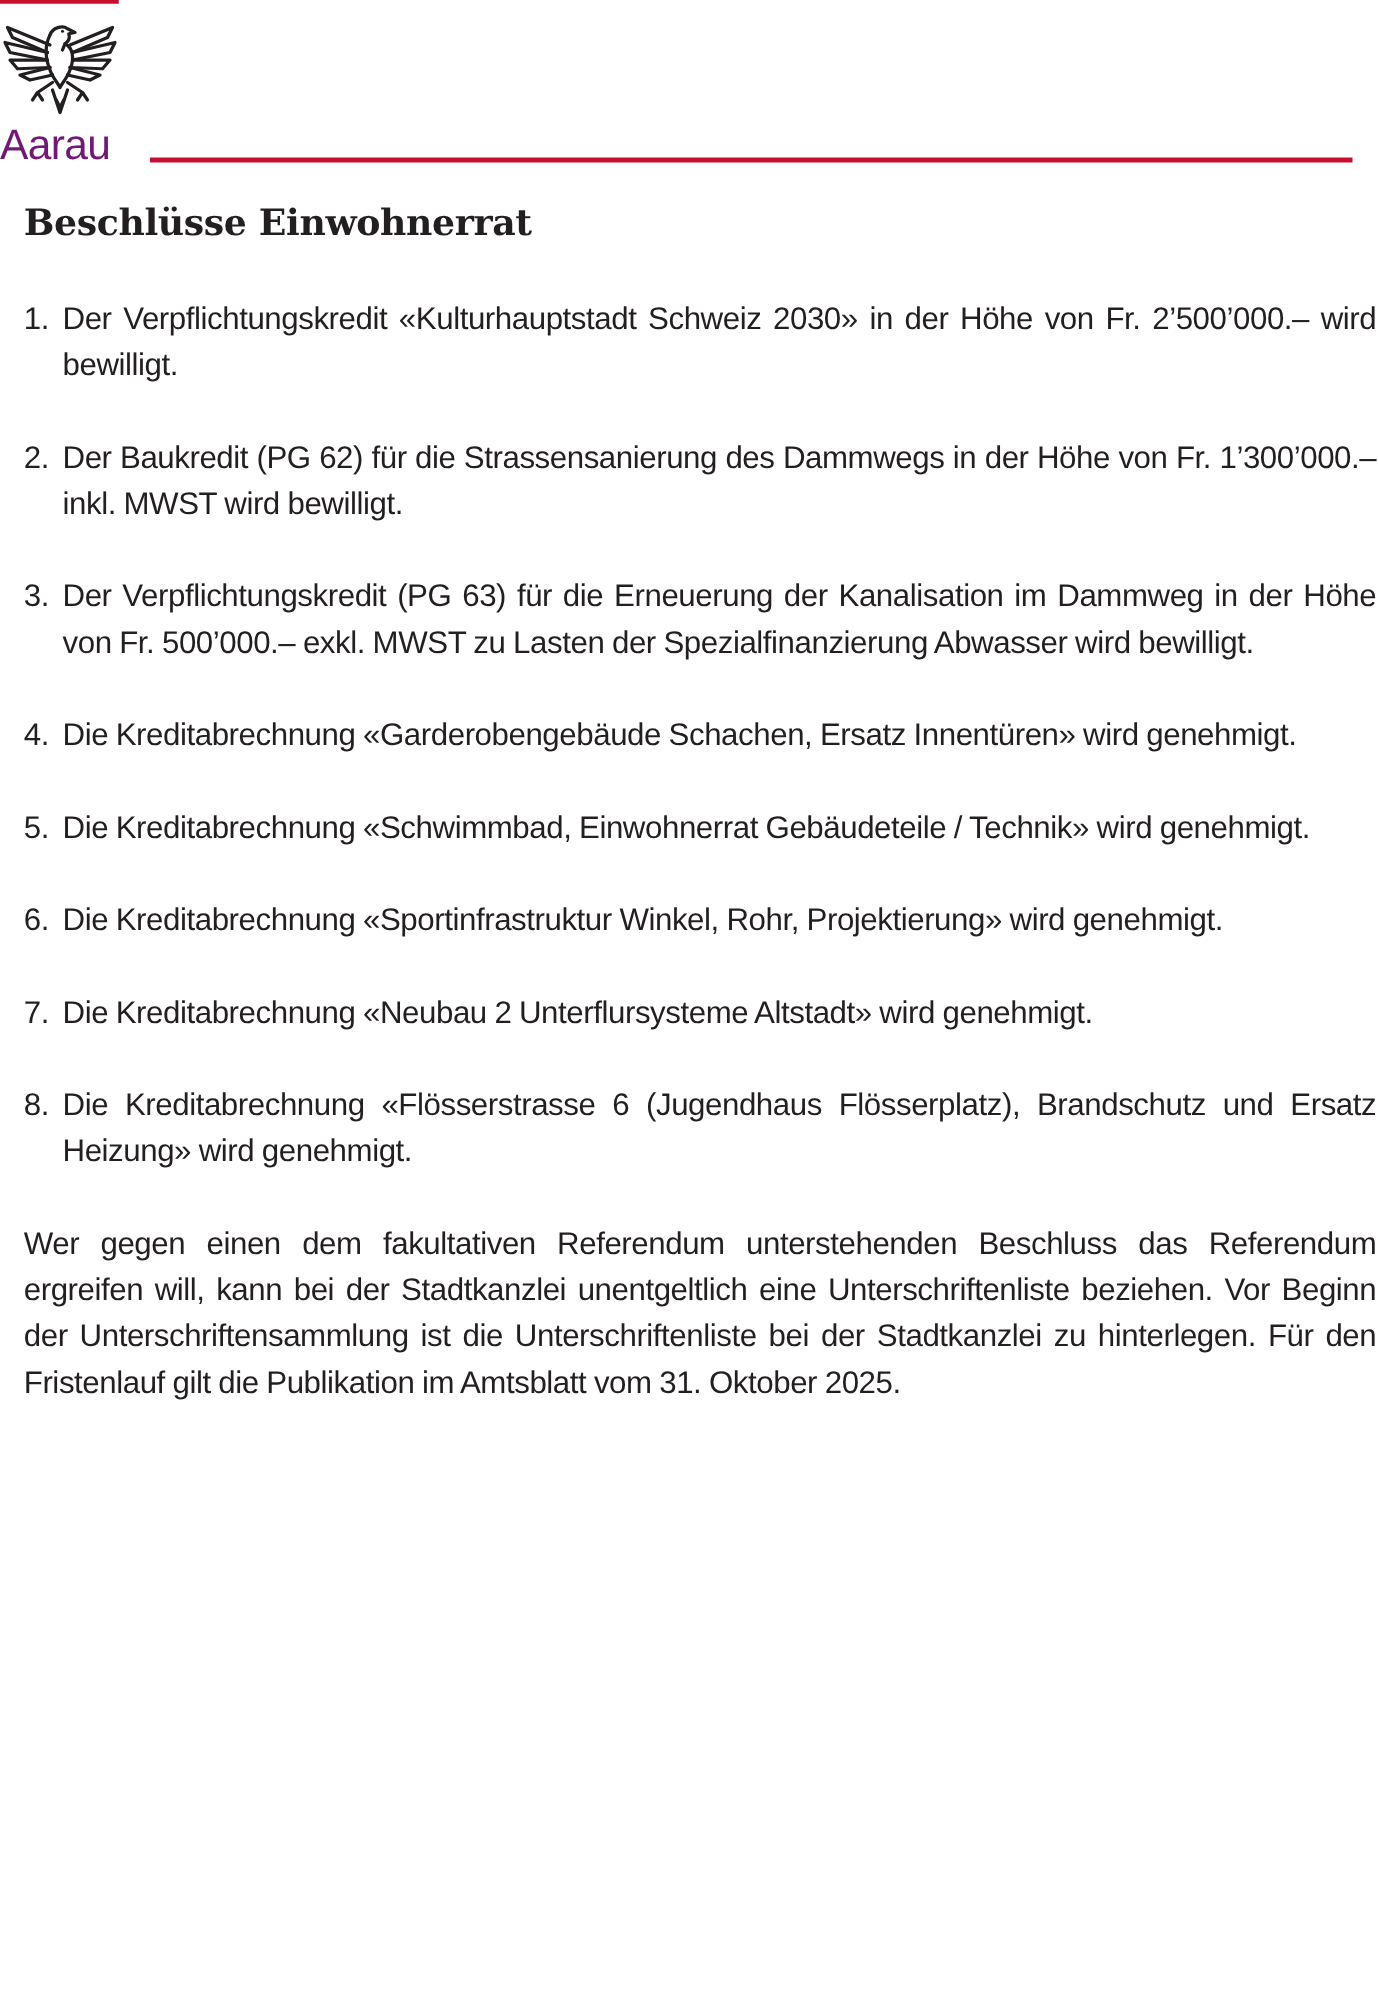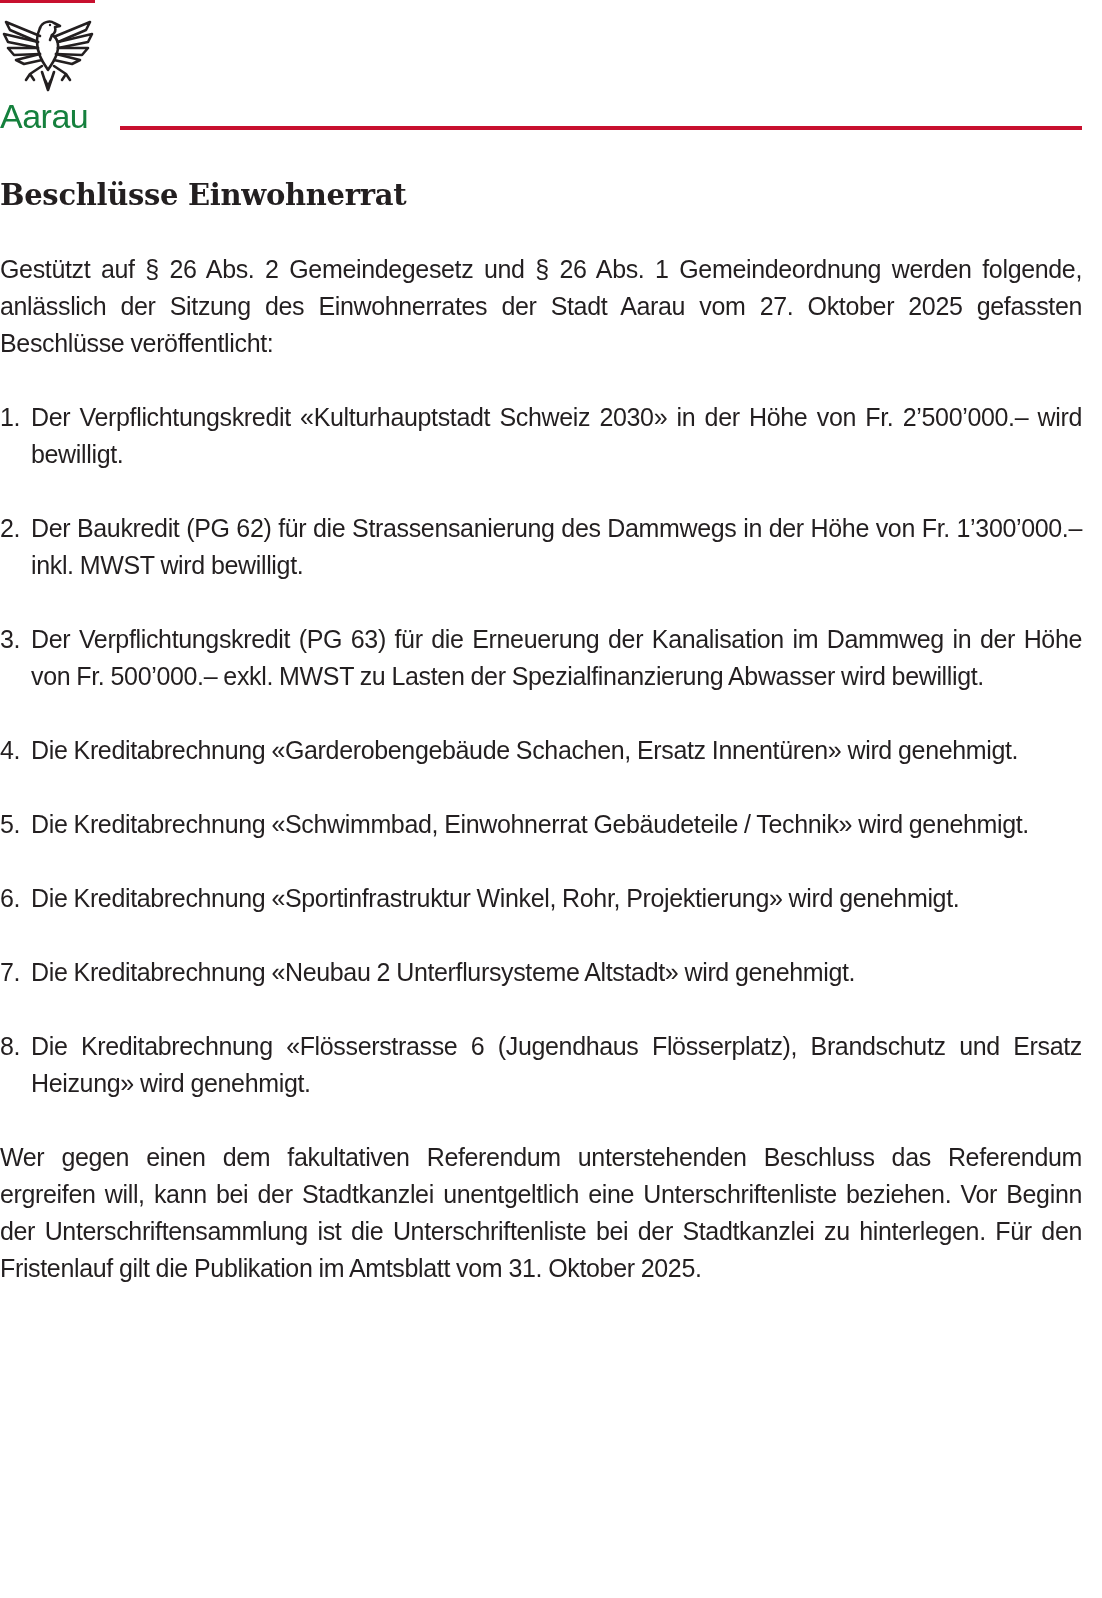--- a/index.html
+++ b/index.html
@@ -31,35 +31,36 @@
       height: 84px;
     }
     .logo svg { width: 96px; height: 84px; display: block; }
     .wordmark {
       position: absolute;
       left: 0;
       top: 96px;
       font-size: 34px;
       line-height: 40px;
       letter-spacing: -0.5px;
-      color: #15803d;
+      color: #701a75;
     }
     .header-rule {
       position: absolute;
       left: 120px;
       top: 126px;
       width: 962px;
       height: 4px;
       background: #c8102e;
     }
     .content {
       position: absolute;
       left: 0;
-      top: 173px;
+      top: 156px;
       width: 1082px;
+      padding-left: 19px;
     }
     h1 {
       margin: 0;
       font-family: "DejaVu Serif", "Liberation Serif", serif;
       font-weight: bold;
       font-size: 29px;
       line-height: 44px;
       color: #231f20;
       letter-spacing: -0.3px;
     }
@@ -128,21 +129,20 @@
   </svg>
 </div>
 
 <div class="wordmark">Aarau</div>
 
 <div class="header-rule"></div>
 
 <main class="content">
   <h1>Beschlüsse Einwohnerrat</h1>
 
-  <p class="intro">Gestützt auf § 26 Abs. 2 Gemeindegesetz und § 26 Abs. 1 Gemeindeordnung werden folgende, anlässlich der Sitzung des Einwohnerrates der Stadt Aarau vom 27. Oktober 2025 gefassten Beschlüsse veröffentlicht:</p>
 
 
   <ol class="items">
     <li>
       <span class="num">1.</span>
       <span class="txt">Der Verpflichtungskredit «Kulturhauptstadt Schweiz 2030» in der Höhe von Fr. 2’500’000.– wird bewilligt.</span>
     </li>
     <li>
       <span class="num">2.</span>
       <span class="txt">Der Baukredit (PG 62) für die Strassensanierung des Dammwegs in der Höhe von Fr. 1’300’000.– inkl. MWST wird bewilligt.</span>

